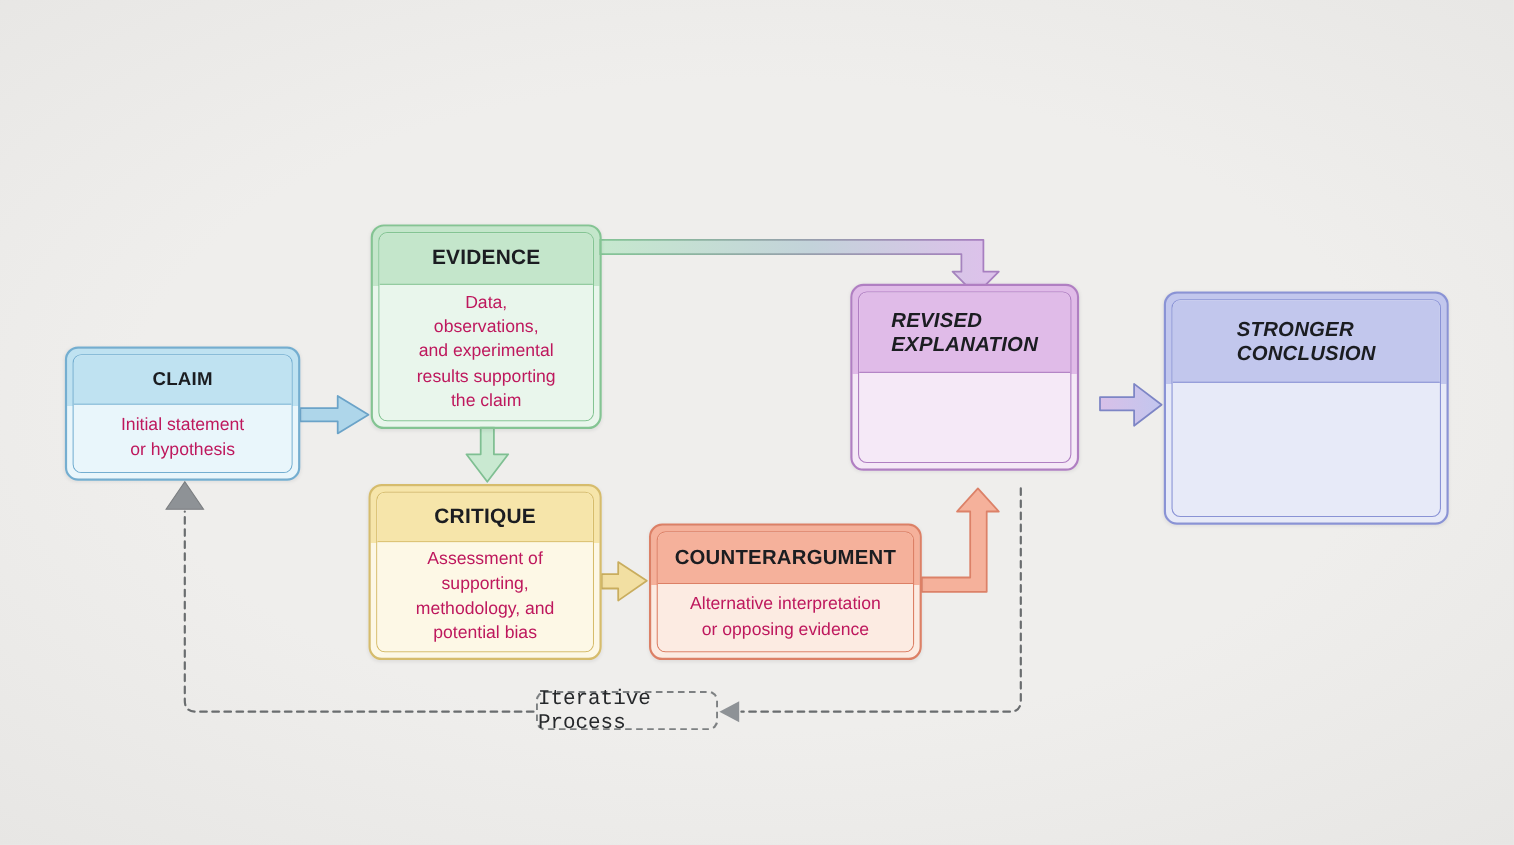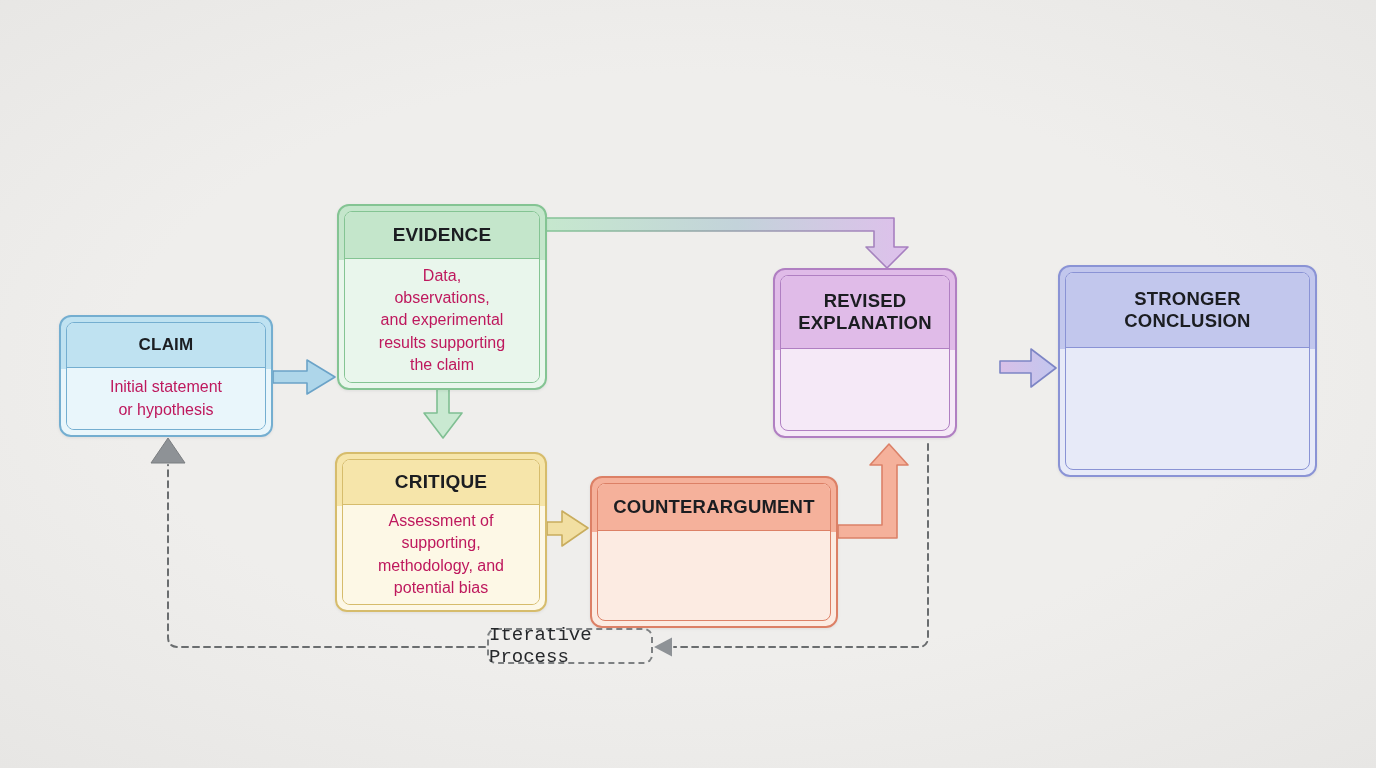--- a/index.html
+++ b/index.html
@@ -34,21 +34,21 @@
     overflow:hidden;
     background:var(--bc);
   }
   .box-header{
     background:var(--hc);
     border-bottom:1.5px solid var(--bd);
     box-sizing:border-box;
     display:flex;align-items:center;justify-content:center;
     font-weight:bold;font-size:18.5px;line-height:1.18;
     letter-spacing:.2px;color:#1b1d21;
-    text-align:center;white-space:pre-line;
+    white-space:pre-line;
     flex:0 0 var(--hh);
   }
   .box-body{
     background:var(--bc);
     flex:1;
     display:flex;align-items:center;justify-content:center;
     font-size:16px;line-height:1.38;color:#be185d;
     text-align:center;white-space:pre-line;
     padding:3px 6px;
   }
@@ -120,44 +120,46 @@
     <div class="box-inner">
       <div class="box-header" style="font-size:19px;">EVIDENCE</div>
       <div class="box-body">Data,
 observations,
 and experimental
 results supporting
 the claim</div>
     </div>
   </div>
 
-  <div class="box yellow" style="left:335px;top:452px;width:212px;height:160px;--split:52px;--hh:45px;">
+  <div class="box yellow" style="left:335px;top:440px;width:212px;height:160px;--split:52px;--hh:45px;">
     <div class="box-inner">
       <div class="box-header" style="font-size:19px;">CRITIQUE</div>
       <div class="box-body">Assessment of
 supporting,
 methodology, and
 potential bias</div>
     </div>
   </div>
 
-  <div class="box salmon" style="left:590px;top:476px;width:248px;height:152px;--split:54px;--hh:47px;">
+  <div class="box salmon" style="left:590px;top:476px;width:248px;height:124px;--split:54px;--hh:47px;">
     <div class="box-inner">
       <div class="box-header">COUNTERARGUMENT</div>
+      <div class="box-body">Alternative interpretation
+or opposing evidence</div>
     </div>
   </div>
 
-  <div class="box purple" style="left:773px;top:268px;width:184px;height:170px;--split:80px;--hh:73px;">
+  <div class="box purple" style="left:773px;top:258px;width:208px;height:170px;font-style:italic;--split:80px;--hh:73px;">
     <div class="box-inner">
       <div class="box-header">REVISED
 EXPLANATION</div>
     </div>
   </div>
 
-  <div class="box periwinkle" style="left:1058px;top:265px;width:259px;height:212px;--split:82px;--hh:75px;">
+  <div class="box periwinkle" style="left:1058px;top:265px;width:259px;height:212px;font-style:italic;--split:82px;--hh:75px;">
     <div class="box-inner">
       <div class="box-header">STRONGER
 CONCLUSION</div>
     </div>
   </div>
 
   <div class="iter-label">Iterative Process</div>
 
 </div>
 

